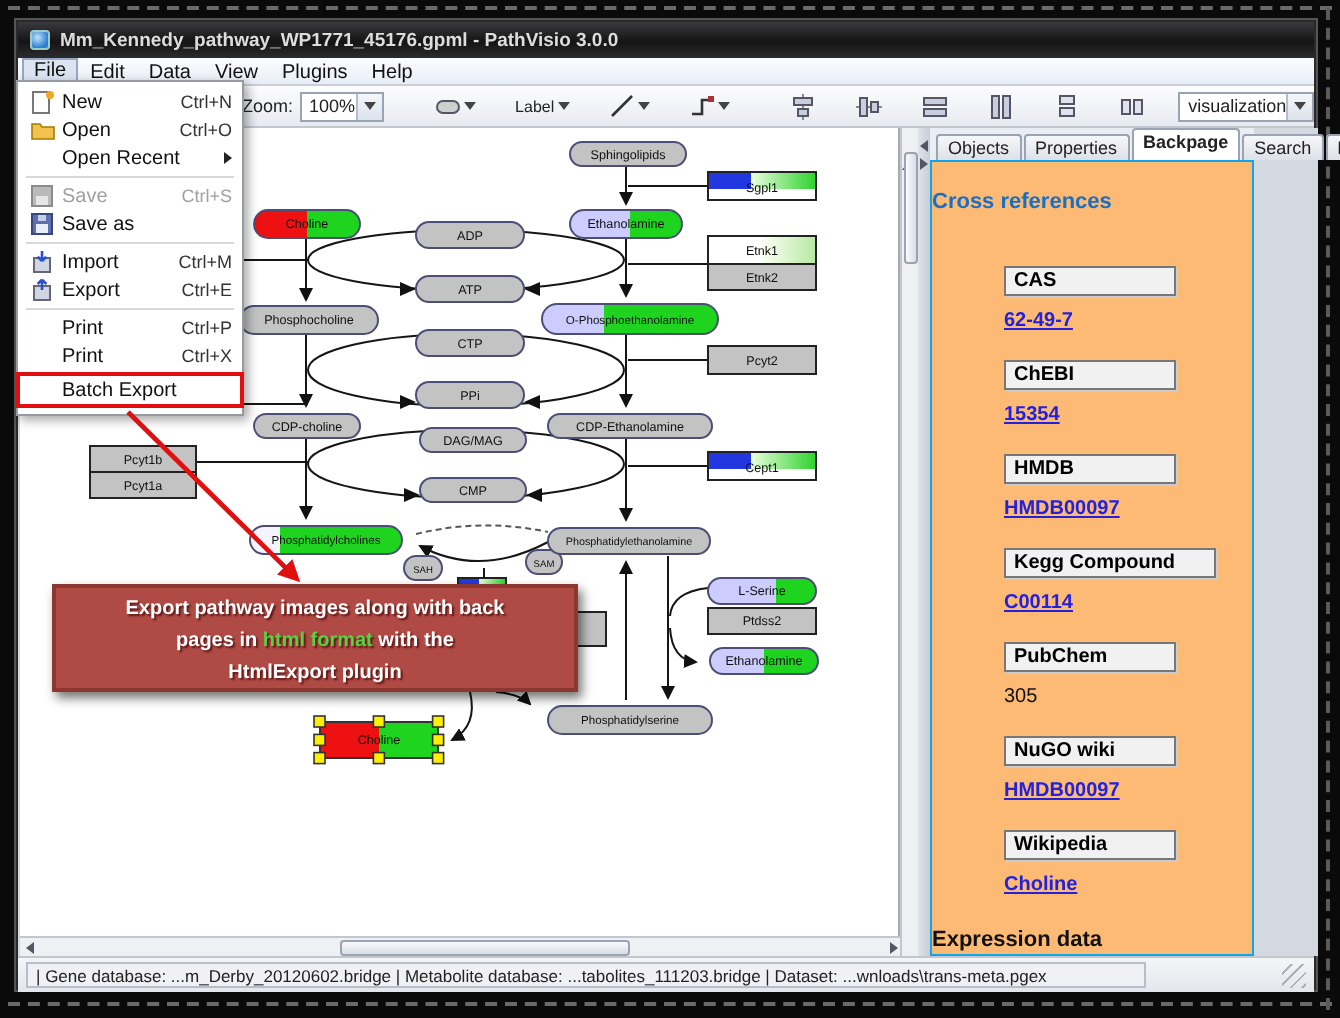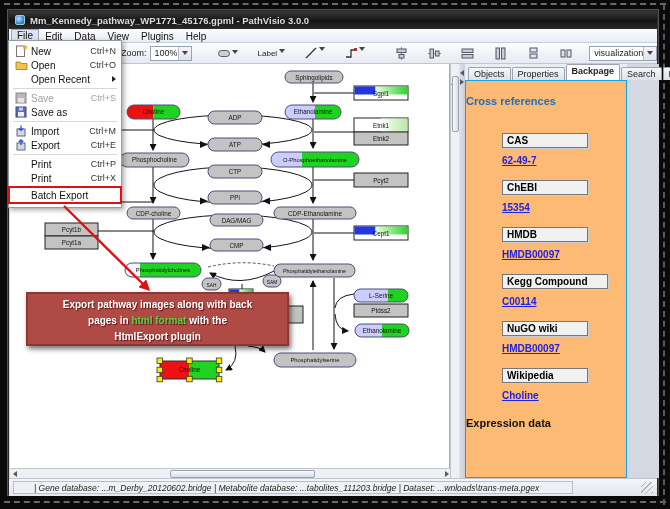--- a/index.html
+++ b/index.html
@@ -15,21 +15,21 @@
   .titlebar .ttl{color:#ddd;font-size:9.5px;margin-left:5px;white-space:nowrap;}
   .appico{width:10px;height:10px;border-radius:2px;background:radial-gradient(circle at 35% 35%,#bfe3ff,#2f7fd0 70%);border:1px solid #9cc;}
   .menubar{position:absolute;left:0;top:18px;right:0;height:14px;background:linear-gradient(#fbfcfe,#e8edf6);border-bottom:1px solid #c9cfda;display:flex;align-items:stretch;padding-left:2px;}
   .mitem{font-size:10px;color:#111;padding:1px 6px 0 6px;display:flex;align-items:center;}
   .mitem.active{background:#dce4f2;border:1px solid #98a6c4;padding:0 5px;}
   .toolbar{position:absolute;left:0;top:32px;right:0;height:21px;background:linear-gradient(#fdfdfe,#e7eaf1);border-bottom:1px solid #c2c6ce;display:flex;align-items:center;font-size:9.5px;color:#222;}
   .tlabel{margin-left:112px;font-size:9px;}
   .combo{display:flex;align-items:center;background:#fff;border:1px solid #9aa3b2;height:15px;font-size:9px;padding-left:4px;margin-left:3px;}
   .combo .cararea{margin-left:auto;width:13px;align-self:stretch;background:linear-gradient(#f4f6fa,#dde2ec);border-left:1px solid #b7bec9;display:flex;align-items:center;justify-content:center;}
   .caret{width:0;height:0;border-left:3px solid transparent;border-right:3px solid transparent;border-top:4px solid #444;}
-  .tbtn{display:flex;gap:2px;padding:2px 3px;margin-left:12px;border:1px solid transparent;border-radius:2px;}
+  .tbtn{display:flex;align-items:center;gap:2px;padding:2px 3px;margin-left:12px;border:1px solid transparent;border-radius:2px;}
   .tsep{width:1px;height:14px;background:#c3c8d2;margin:0 5px;}
   .pillico{width:12px;height:7px;background:#cfcfcf;border:1px solid #556;border-radius:4px;}
   .icon12 svg{display:block}
 
   
   .content{position:absolute;left:0;top:53px;width:650px;height:414px;background:#d4d8e0;}
   .canvas{position:absolute;left:1px;top:0;width:440px;height:414px;background:#fff;border-right:1px solid #aaa;}
   .canvas svg{position:absolute;left:0;top:0;}
   .hscroll{position:absolute;left:0;bottom:0;width:440px;height:10px;background:#eef0f3;border-top:1px solid #c2c6ce;display:flex;align-items:center;}
   .hthumb{position:absolute;left:160px;width:145px;top:1px;height:8px;background:linear-gradient(#fafbfc,#d8dde5);border:1px solid #9aa3b2;border-radius:2px;}
@@ -52,21 +52,21 @@
   .xsec{margin-top:14px;margin-left:36px;}
   .xsec.first{margin-top:26px;}
   .xname{width:86px;border:1px solid #777;background:#f1f1f1;font-weight:bold;font-size:10px;padding:1px 4px;box-shadow:1px 1px 0 #ccc;}
   .xname.wide{width:106px;}
   .xval{margin-top:7px;font-size:10px;}
   .link{color:#2222dd;text-decoration:underline;font-weight:bold;}
   .plain{color:#111;}
   .xfoot{margin-top:16px;font-weight:bold;font-size:11px;color:#111;}
 
   .statusbar{position:absolute;left:0;top:467px;right:0;height:18px;background:linear-gradient(#f4f5f7,#e3e6ec);border-top:1px solid #c2c6ce;display:flex;align-items:center;padding:0 4px;}
-  .statusfield{border:1px solid #b7bec9;background:#f0f1f4;height:13px;display:flex;align-items:center;padding:0 20px;font-size:8.5px;color:#222;width:560px;white-space:nowrap;overflow:hidden;font-style:italic;}
+  .statusfield{border:1px solid #b7bec9;background:#f0f1f4;height:13px;display:flex;align-items:center;padding:0 4px;font-size:8.5px;color:#222;width:560px;white-space:nowrap;overflow:hidden;}
   .grip{margin-left:auto;width:12px;height:12px;background:
     repeating-linear-gradient(135deg,transparent 0 3px,#aab0bc 3px 4px);}
 
   
   .fmenu{position:absolute;left:8px;top:40px;width:114px;background:#fff;border:1px solid #979aa0;box-shadow:2px 2px 5px rgba(0,0,0,.35);z-index:30;padding:3px 1px;}
   .fitem{display:flex;align-items:center;height:14px;font-size:10px;color:#111;padding:0 4px 0 3px;}
   .ficon{width:16px;display:flex;justify-content:center;}
   .flabel{margin-left:2px;white-space:nowrap;}
   .fshort{margin-left:auto;font-size:9px;color:#333;}
   .fsub{margin-left:auto;width:0;height:0;border-top:3px solid transparent;border-bottom:3px solid transparent;border-left:4px solid #222;}
@@ -503,20 +503,24 @@
           </div>
           <div class="xsec">
             <div class="xname">HMDB</div>
             <div class="xval"><span class="link">HMDB00097</span></div>
           </div>
           <div class="xsec">
             <div class="xname wide">Kegg Compound</div>
             <div class="xval"><span class="link">C00114</span></div>
           </div>
           <div class="xsec">
+            <div class="xname">PubChem</div>
+            <div class="xval"><span class="plain">305</span></div>
+          </div>
+          <div class="xsec">
             <div class="xname">NuGO wiki</div>
             <div class="xval"><span class="link">HMDB00097</span></div>
           </div>
           <div class="xsec">
             <div class="xname">Wikipedia</div>
             <div class="xval"><span class="link">Choline</span></div>
           </div>
 
           <div class="xfoot">Expression data</div>
         </div>

